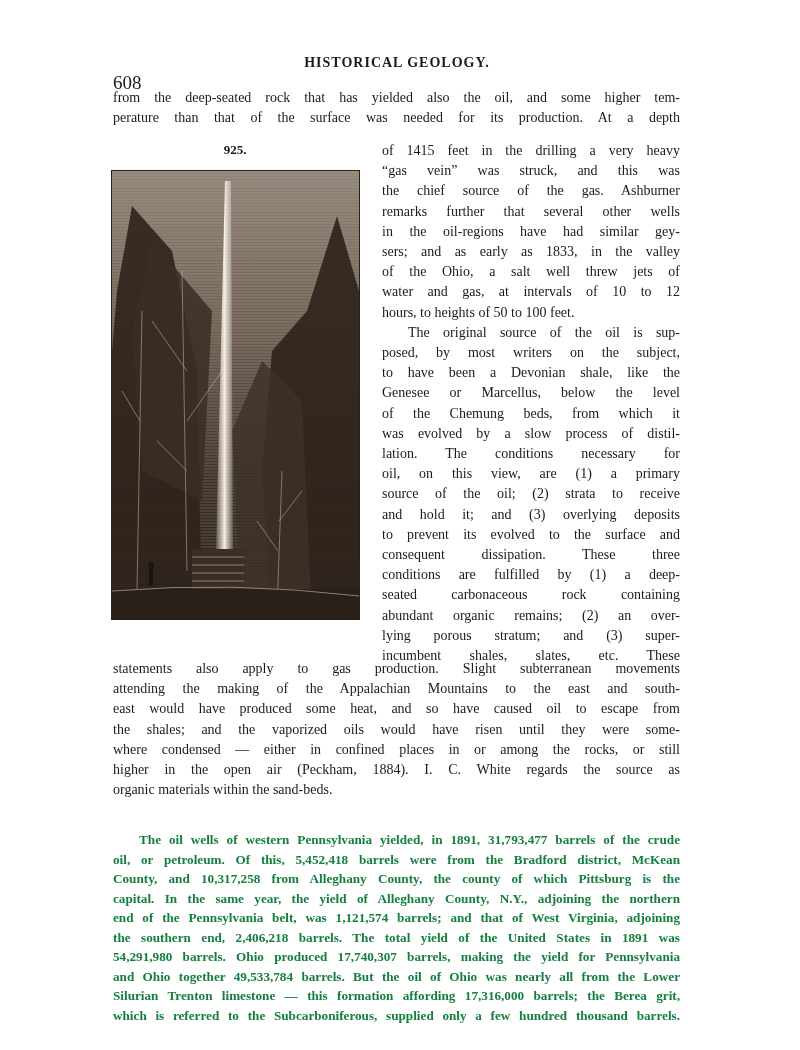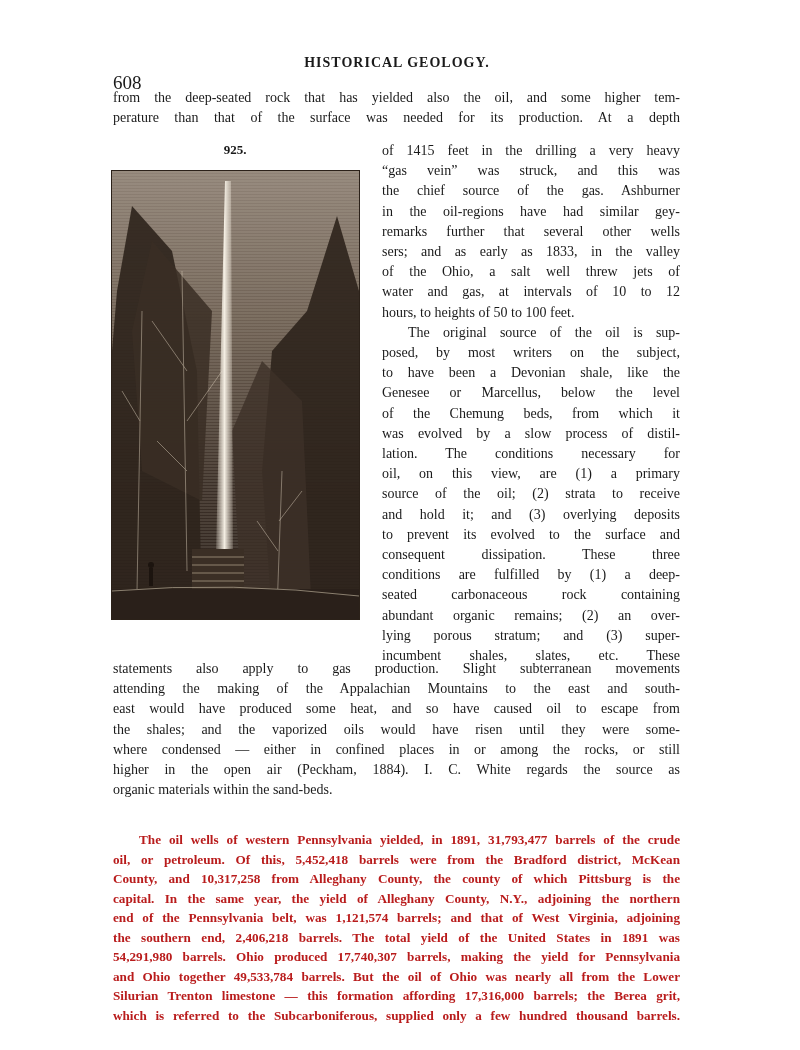--- a/index.html
+++ b/index.html
@@ -25,21 +25,21 @@
   .figure { position: absolute; left: 105px; top: 142px; width: 260px; }
   .fig-number { text-align: center; font-size: 13px; font-weight: bold; margin-bottom: 12px; }
   .fig-image { margin-left: 6px; width: 247px; height: 448px; position: relative; overflow: hidden;
     background: linear-gradient(180deg, #8f8276 0%, #6d5f52 35%, #3c3028 70%, #2a201a 100%);
     border: 1px solid #2b2119; }
   .fig-image svg { position: absolute; left: 0; top: 0; }
   .fig-caption { text-align: center; font-size: 12px; font-weight: bold; margin-top: 8px;
     font-family: "Liberation Sans", "DejaVu Sans", sans-serif; }
 
   .footnote { position: absolute; left: 113px; top: 830px; width: 567px;
-    font-size: 13.2px; line-height: 19.5px; font-weight: bold; color: #b91c1c; }
+    font-size: 13.2px; line-height: 19.5px; font-weight: bold; color: #15803d; }
   .footnote .line { font-weight: bold; }
 </style>
 </head>
 <body>
 
 <div class="page-header">
   <span class="page-number">608</span>
   <div class="running-head">HISTORICAL GEOLOGY.</div>
 </div>
 
@@ -93,22 +93,22 @@
       <rect x="37" y="397" width="4" height="18" fill="#1c140f"></rect>
       <circle cx="39" cy="394" r="3" fill="#1c140f"></circle>
     </svg>
   </div>
 </div>
 
 <div class="right-col text">
   <span class="line">of 1415 feet in the drilling a very heavy</span>
   <span class="line">“gas vein” was struck, and this was</span>
   <span class="line">the chief source of the gas.  Ashburner</span>
+  <span class="line">remarks further that several other wells</span>
   <span class="line">in the oil-regions have had similar gey-</span>
-  <span class="line">remarks further that several other wells</span>
   <span class="line">sers; and as early as 1833, in the valley</span>
   <span class="line">of the Ohio, a salt well threw jets of</span>
   <span class="line">water and gas, at intervals of 10 to 12</span>
   <span class="line last">hours, to heights of 50 to 100 feet.</span>
   <span class="line indent">The original source of the oil is sup-</span>
   <span class="line">posed, by most writers on the subject,</span>
   <span class="line">to have been a Devonian shale, like the</span>
   <span class="line">Genesee or Marcellus, below the level</span>
   <span class="line">of the Chemung beds, from which it</span>
   <span class="line">was evolved by a slow process of distil-</span>

